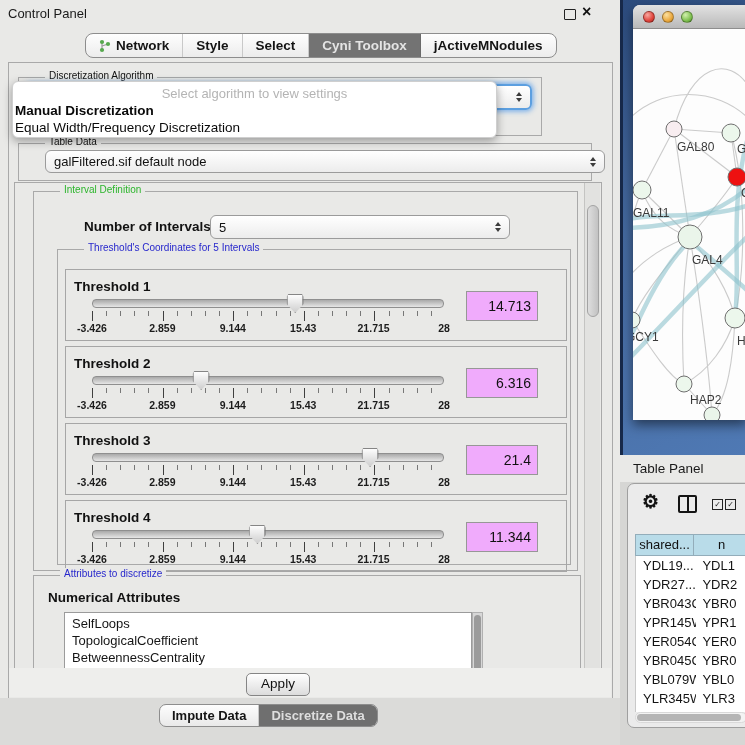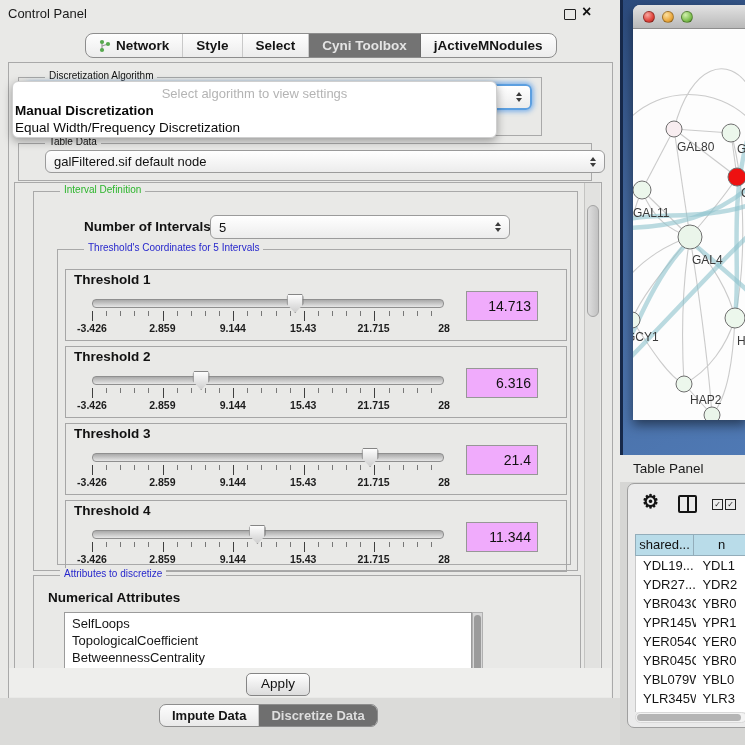--- a/index.html
+++ b/index.html
@@ -44,21 +44,21 @@
 
   .inner-panel{position:absolute;left:14px;top:182px;width:586px;height:486px;border:1px solid #a9a9a9;
       background:#e9e9e7;overflow:hidden;}
   .vscroll{position:absolute;left:569px;top:0;width:15px;height:486px;background:#e2e2e0;border-left:1px solid #c4c4c2;}
   .vscroll .vthumb{position:absolute;left:2px;top:22px;width:10px;height:110px;border-radius:6px;
       background:linear-gradient(90deg,#dedede,#c2c2c2);border:1px solid #a3a3a3;}
 
   .noi-label{position:absolute;left:50px;top:27px;font-size:13.5px;font-weight:bold;}
   .th-list{position:absolute;left:0;top:14px;right:0;}
   .th-box{position:relative;height:70px;margin:5px 3px 0 7px;border:1px solid #a6a6a6;}
-  .th-label{position:absolute;left:8px;top:2px;font-size:13.5px;font-weight:bold;}
+  .th-label{position:absolute;left:8px;top:9px;font-size:13.5px;font-weight:bold;}
   .slider-area{position:absolute;left:26px;top:22px;width:352px;height:44px;}
   .track{position:absolute;left:0;right:0;top:7px;height:7px;border-radius:4px;
       background:linear-gradient(180deg,#a9a9a9,#e6e6e6);border:1px solid #8f8f8f;}
   .ticks{position:absolute;left:0;width:100%;top:19px;height:10px;
       background-image:
         repeating-linear-gradient(90deg,#3f3f3f 0 1px,transparent 1px 20%),
         repeating-linear-gradient(90deg,#777 0 1px,transparent 1px 4%);
       background-size:calc(100% + 1px) 10px,calc(100% + 1px) 5px;
       background-repeat:no-repeat,no-repeat;}
   .thumb{position:absolute;top:2px;width:17px;height:19px;transform:translateX(-50%);

